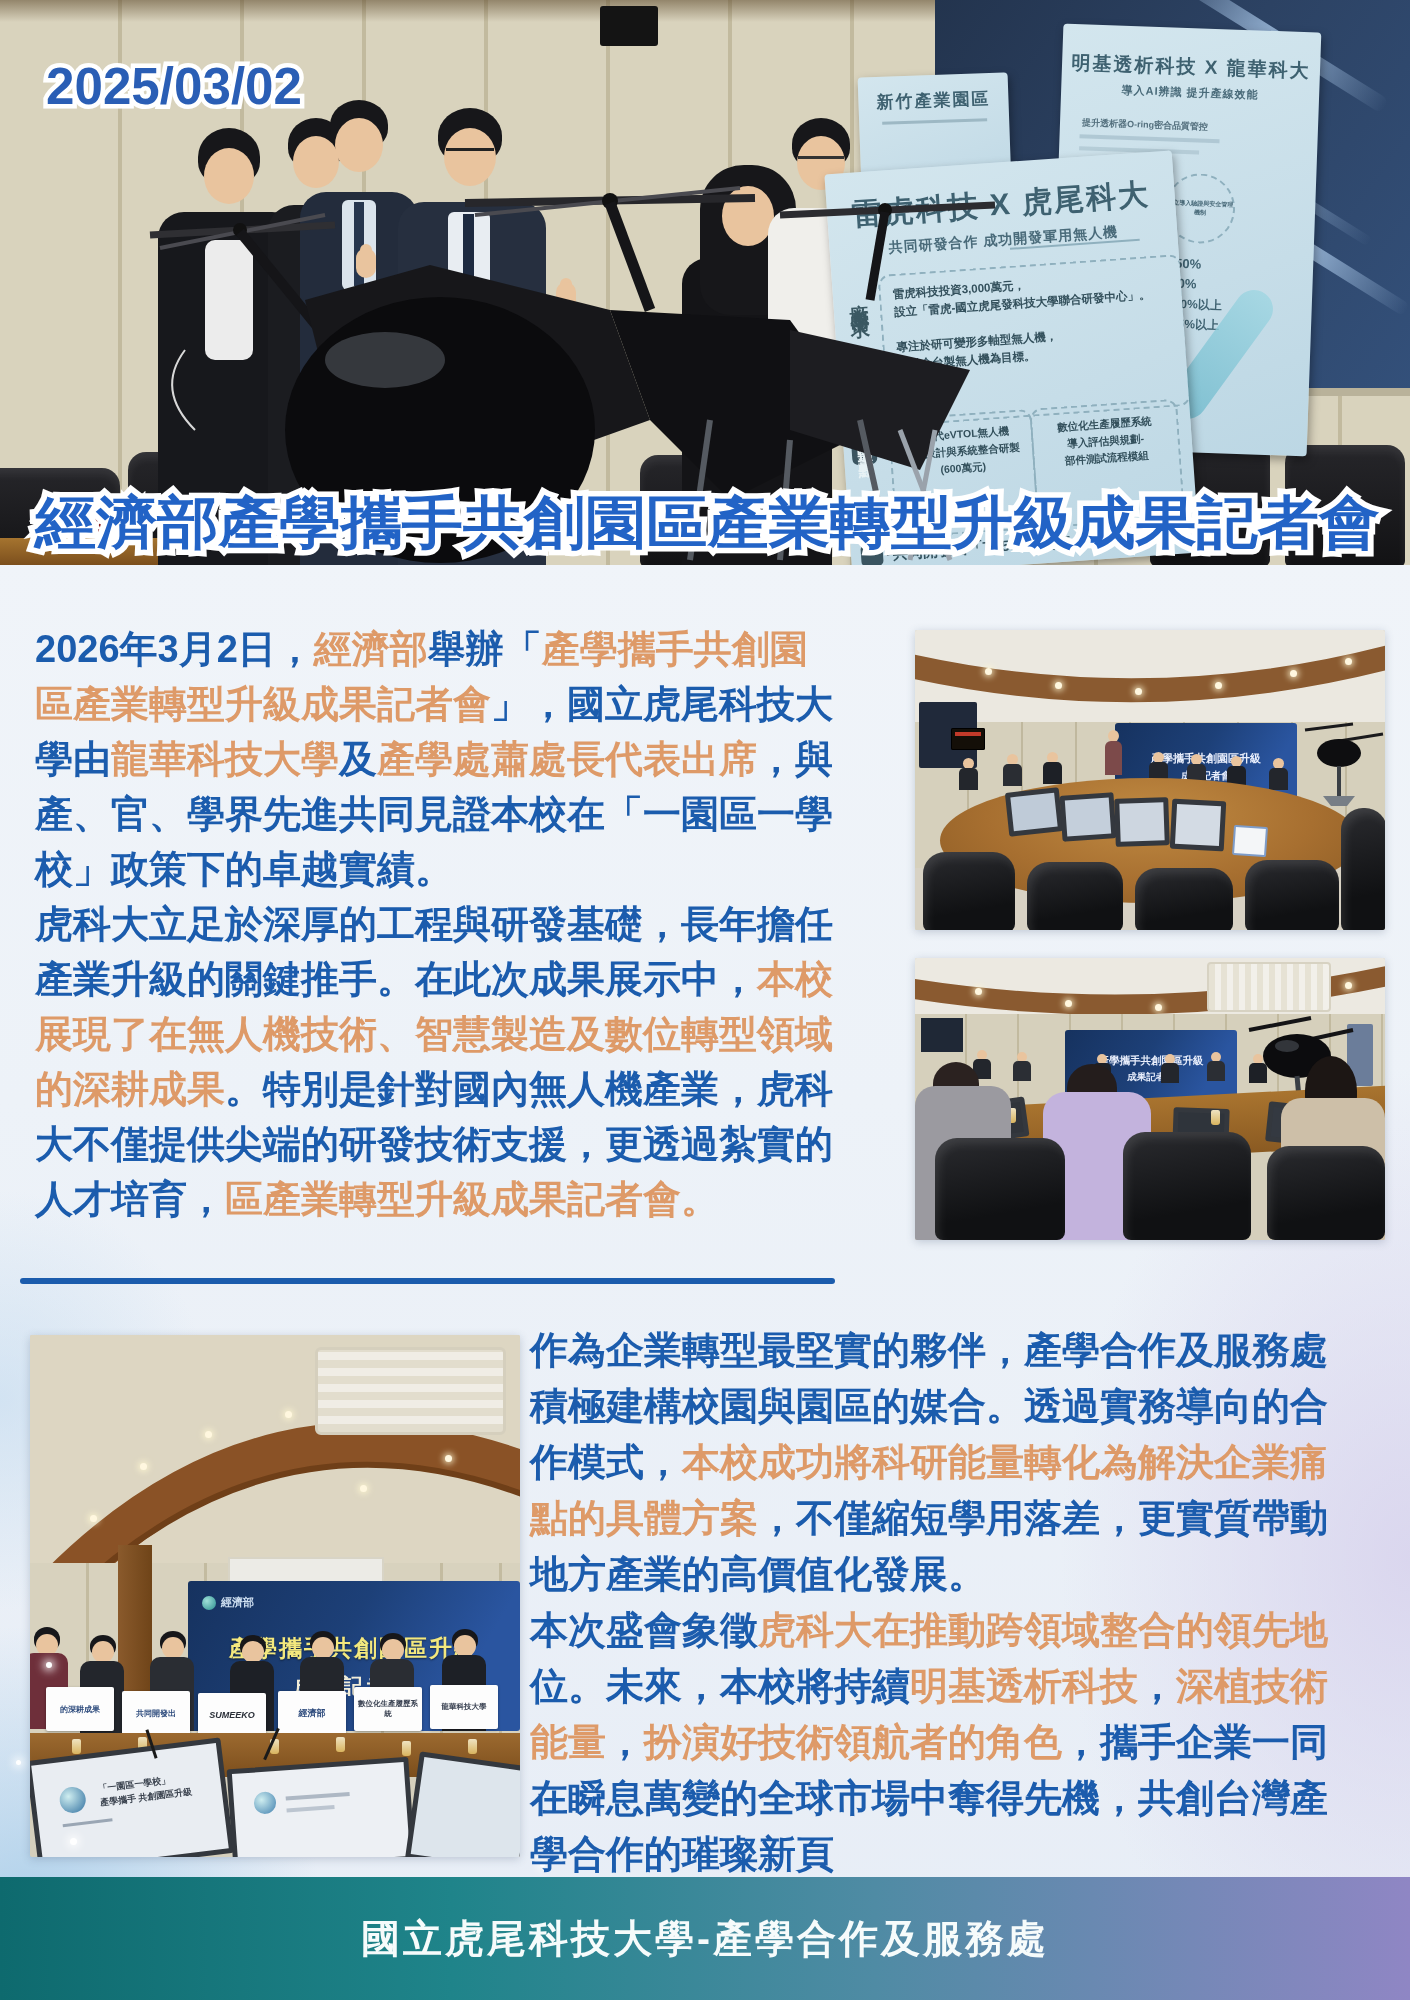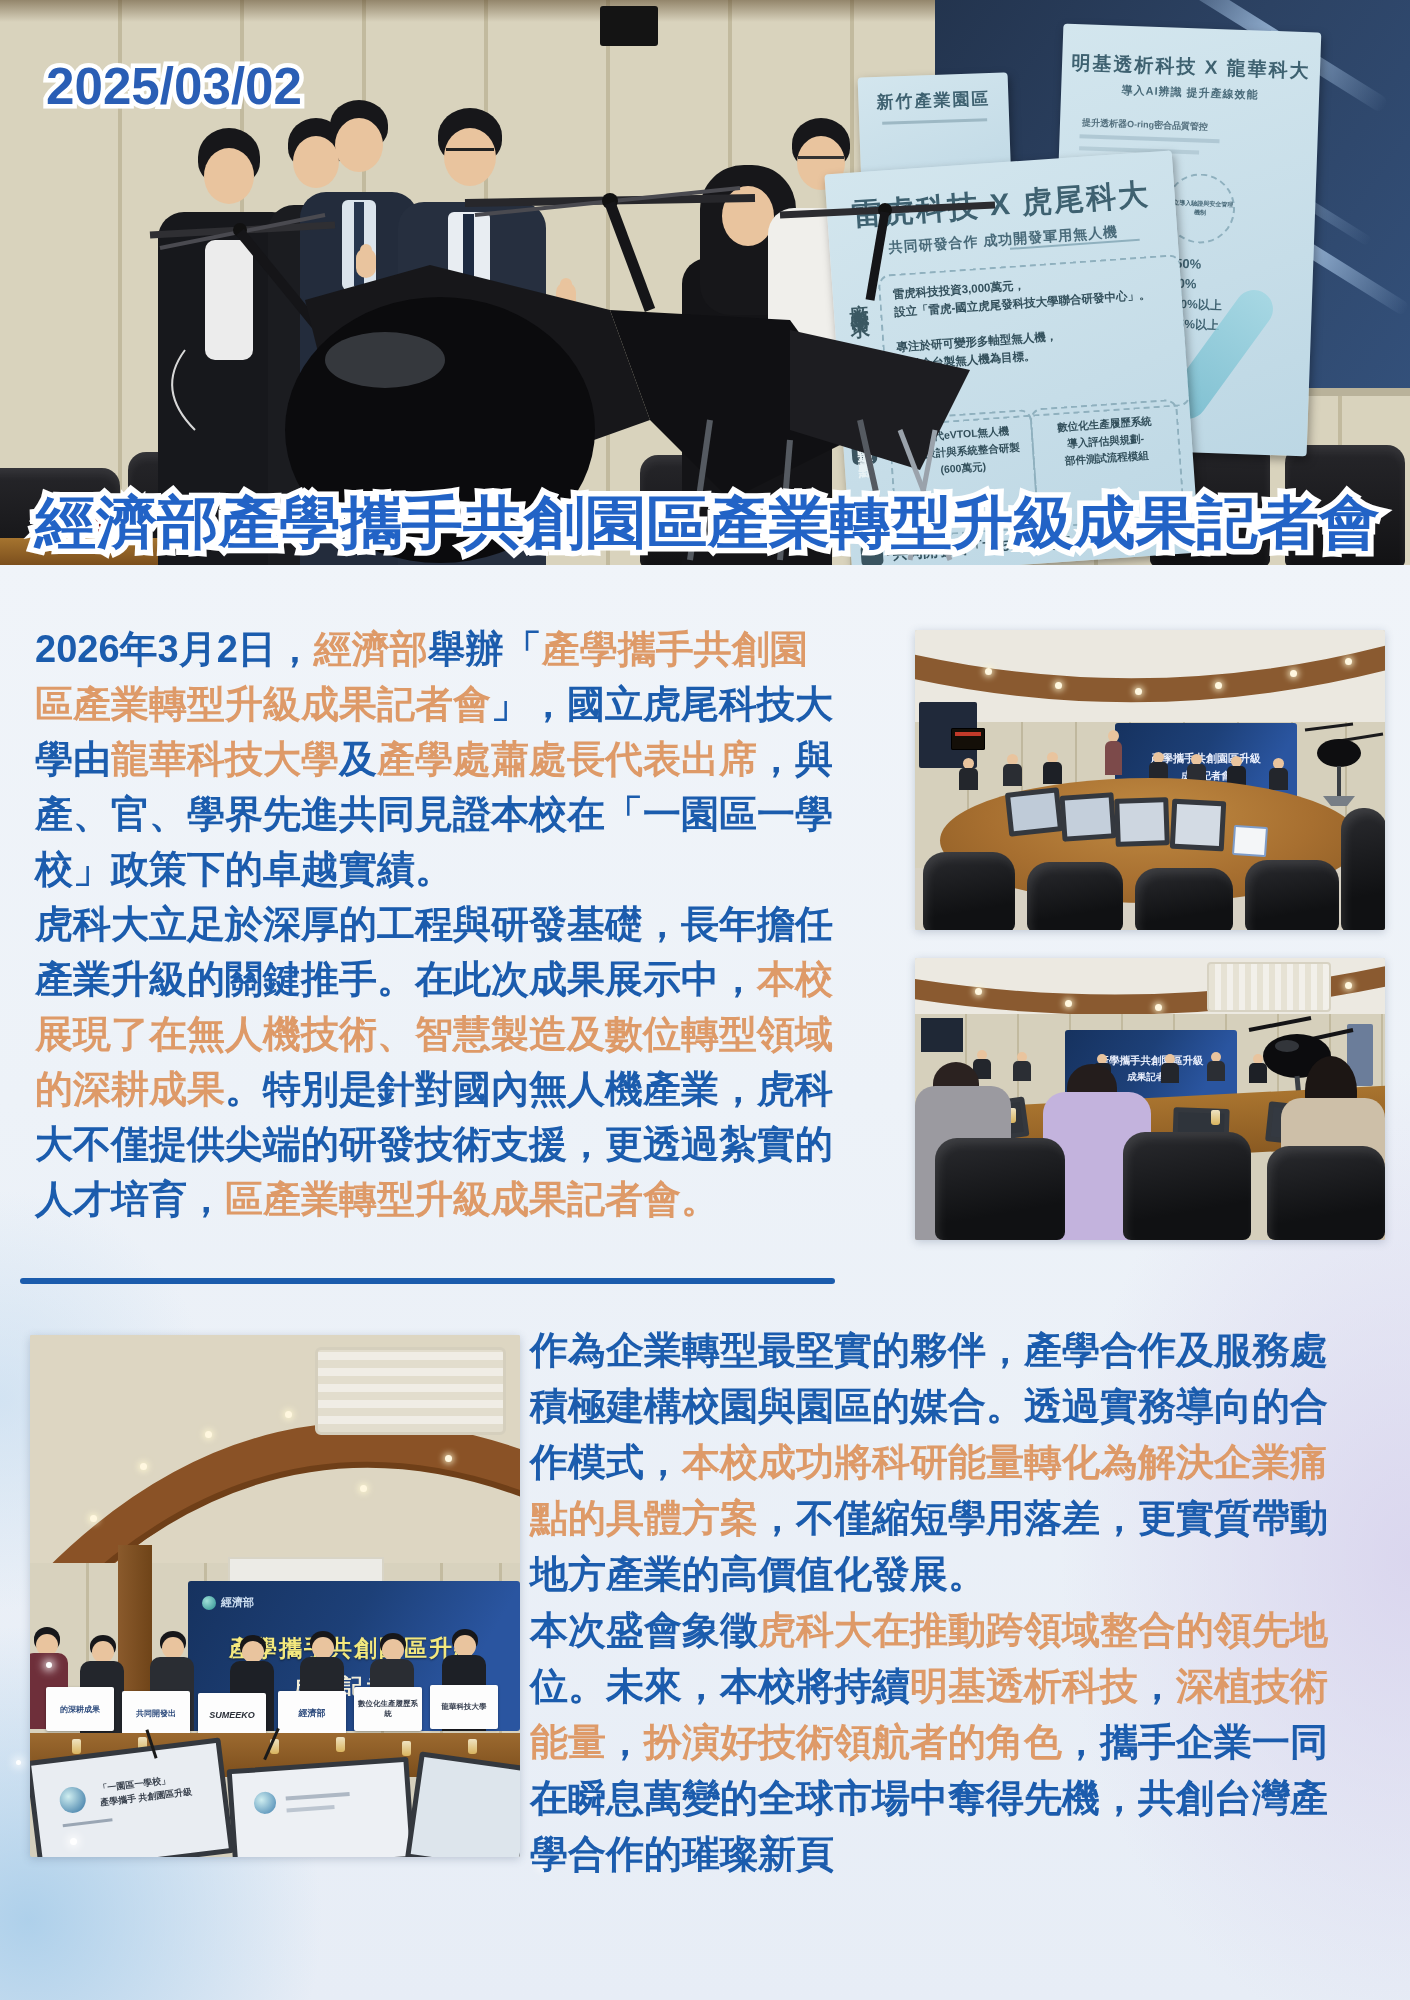--- a/index.html
+++ b/index.html
@@ -446,14 +446,17 @@
 積極建構校園與園區的媒合。透過實務導向的合
 作模式，</span><span class="seg-o">本校成功將科研能量轉化為解決企業痛
 點的具體方案</span><span class="seg-b">，不僅縮短學用落差，更實質帶動
 地方產業的高價值化發展。
 本次盛會象徵</span><span class="seg-o">虎科大在推動跨領域整合的領先地</span><span class="seg-b">
 位。未來，本校將持續</span><span class="seg-o">明基透析科技</span><span class="seg-b">，</span><span class="seg-o">深植技術
 能量</span><span class="seg-b">，</span><span class="seg-o">扮演好技術領航者的角色</span><span class="seg-b">，攜手企業一同
 在瞬息萬變的全球市場中奪得先機，共創台灣產
 學合作的璀璨新頁</span></div>
 
+  <div id="footer" class="ab">
+    <span>國立虎尾科技大學-產學合作及服務處</span>
+  </div>
 
 </div>
 
 </body></html>

